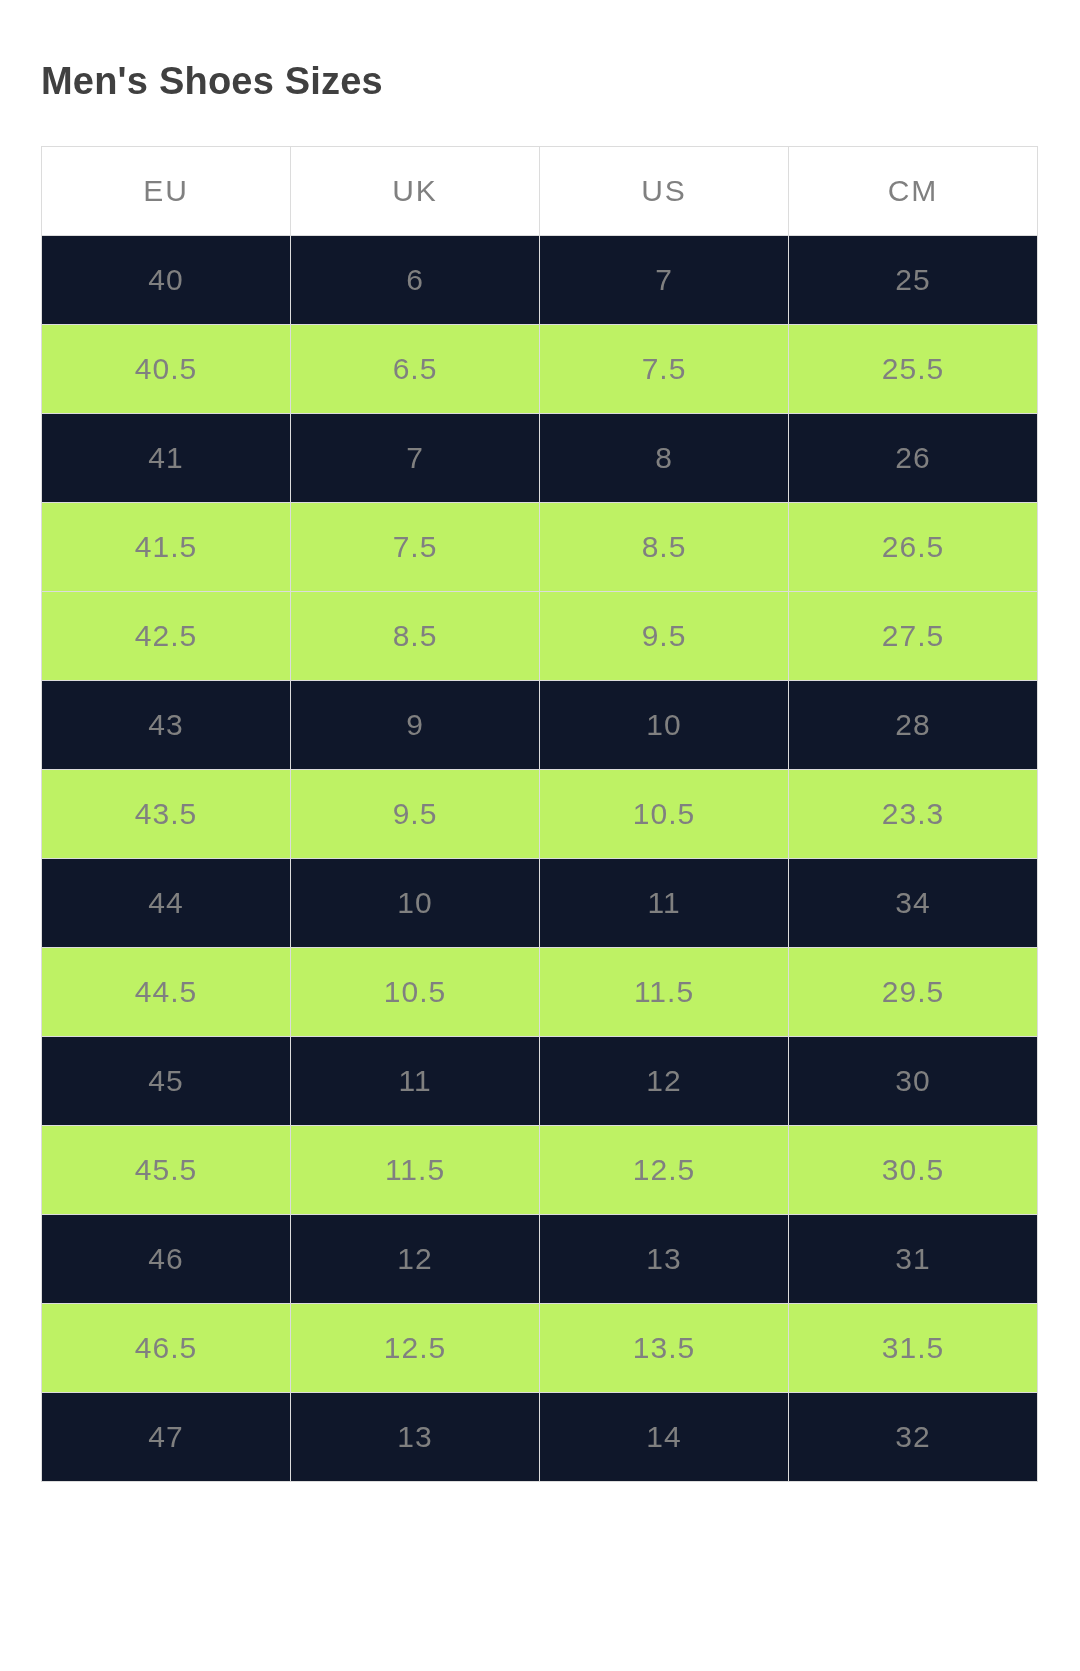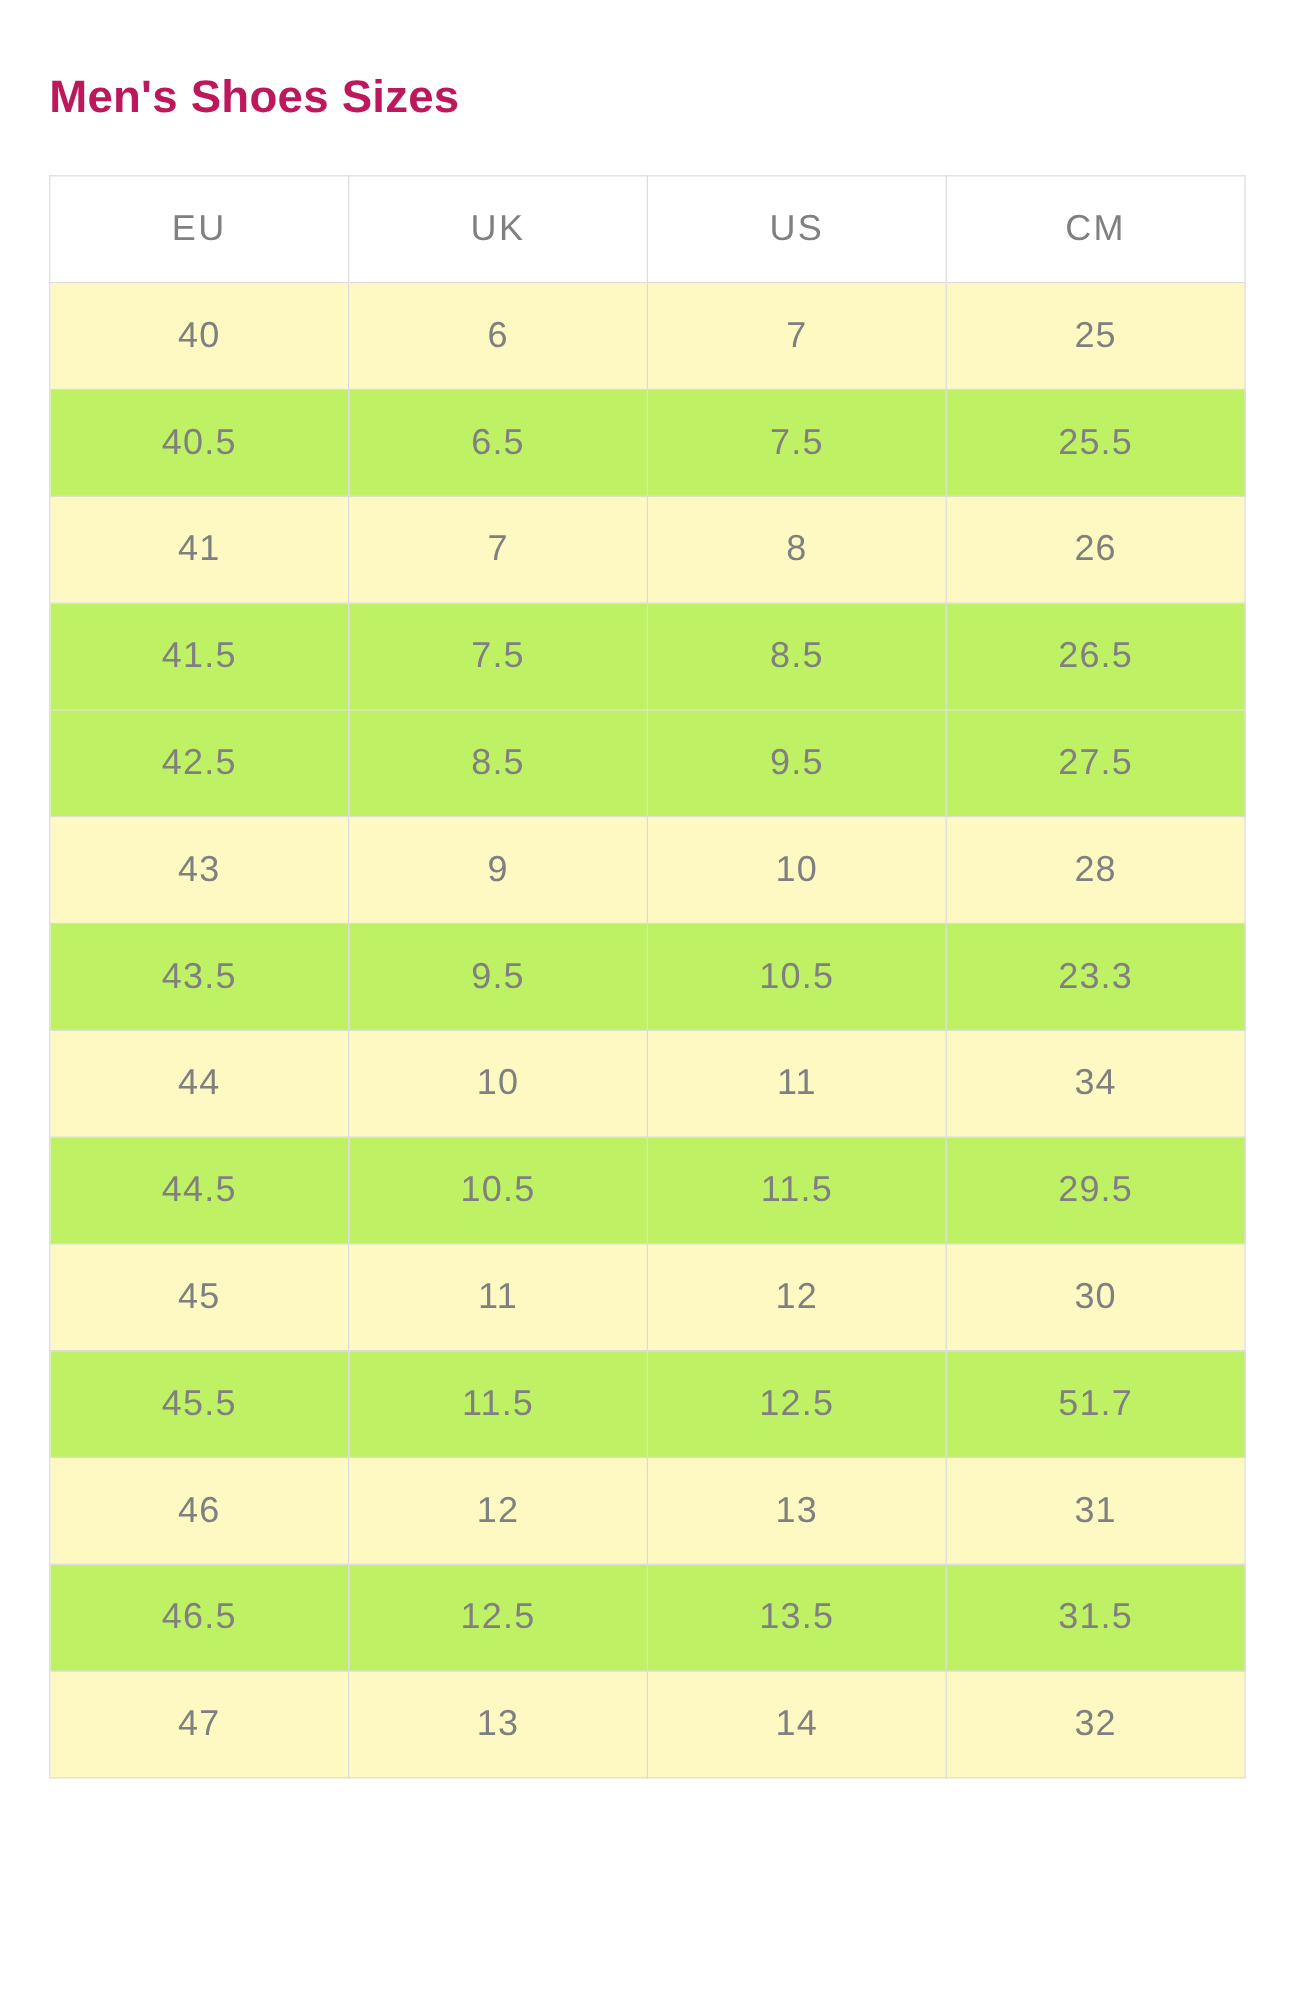--- a/index.html
+++ b/index.html
@@ -22,21 +22,21 @@
     box-sizing: border-box;
   }
 
   .page-title {
     position: absolute;
     left: 41px;
     top: 33px;
     font-size: 38px;
     line-height: 46px;
     font-weight: bold;
-    color: #be185d;
+    color: #404040;
     letter-spacing: 0.2px;
     white-space: nowrap;
   }
 
   .table-wrap {
     position: absolute;
     left: 41px;
     top: 118px;
     width: 996px;
   }
@@ -67,21 +67,21 @@
   }
 
   table.size-table thead th {
     background: #ffffff;
     color: #808080;
     font-weight: normal;
     letter-spacing: 2px;
   }
 
   table.size-table tbody tr.row-odd td {
-    background: #fef9c3;
+    background: #0f172a;
   }
 
   table.size-table tbody tr.row-even td {
     background: #bef264;
   }
 </style>
 </head>
 <body>
 
 <div class="page">
@@ -162,21 +162,21 @@
           <tr class="row-odd">
             <td>45</td>
             <td>11</td>
             <td>12</td>
             <td>30</td>
           </tr>
           <tr class="row-even">
             <td>45.5</td>
             <td>11.5</td>
             <td>12.5</td>
-            <td>51.7</td>
+            <td>30.5</td>
           </tr>
           <tr class="row-odd">
             <td>46</td>
             <td>12</td>
             <td>13</td>
             <td>31</td>
           </tr>
           <tr class="row-even">
             <td>46.5</td>
             <td>12.5</td>

